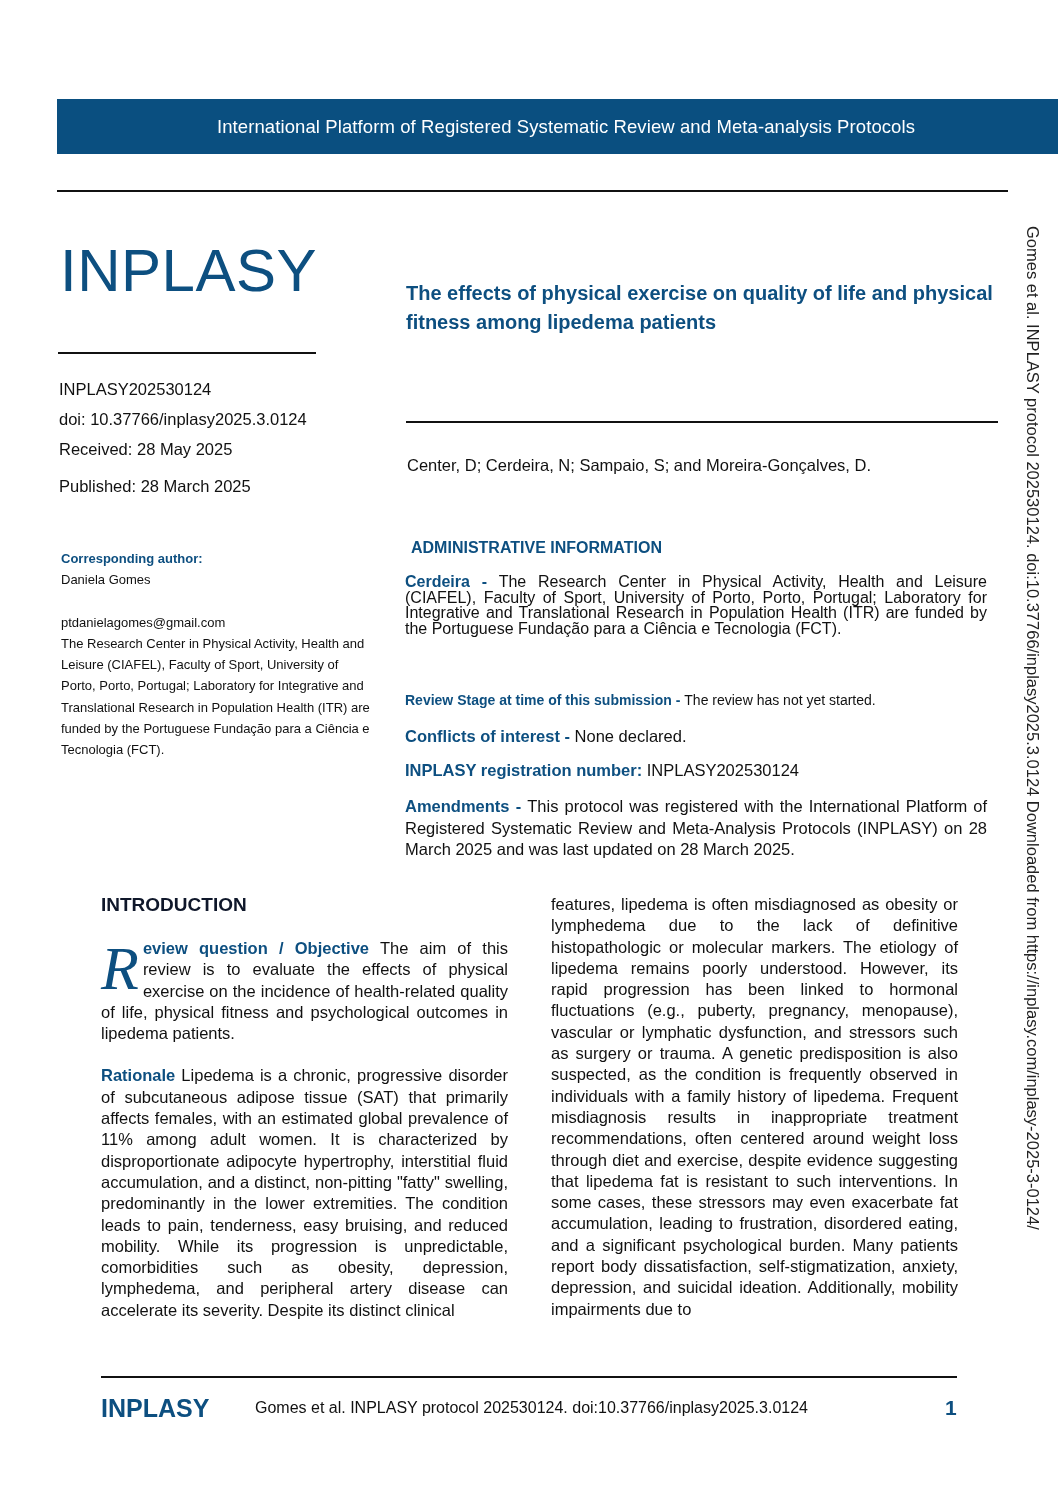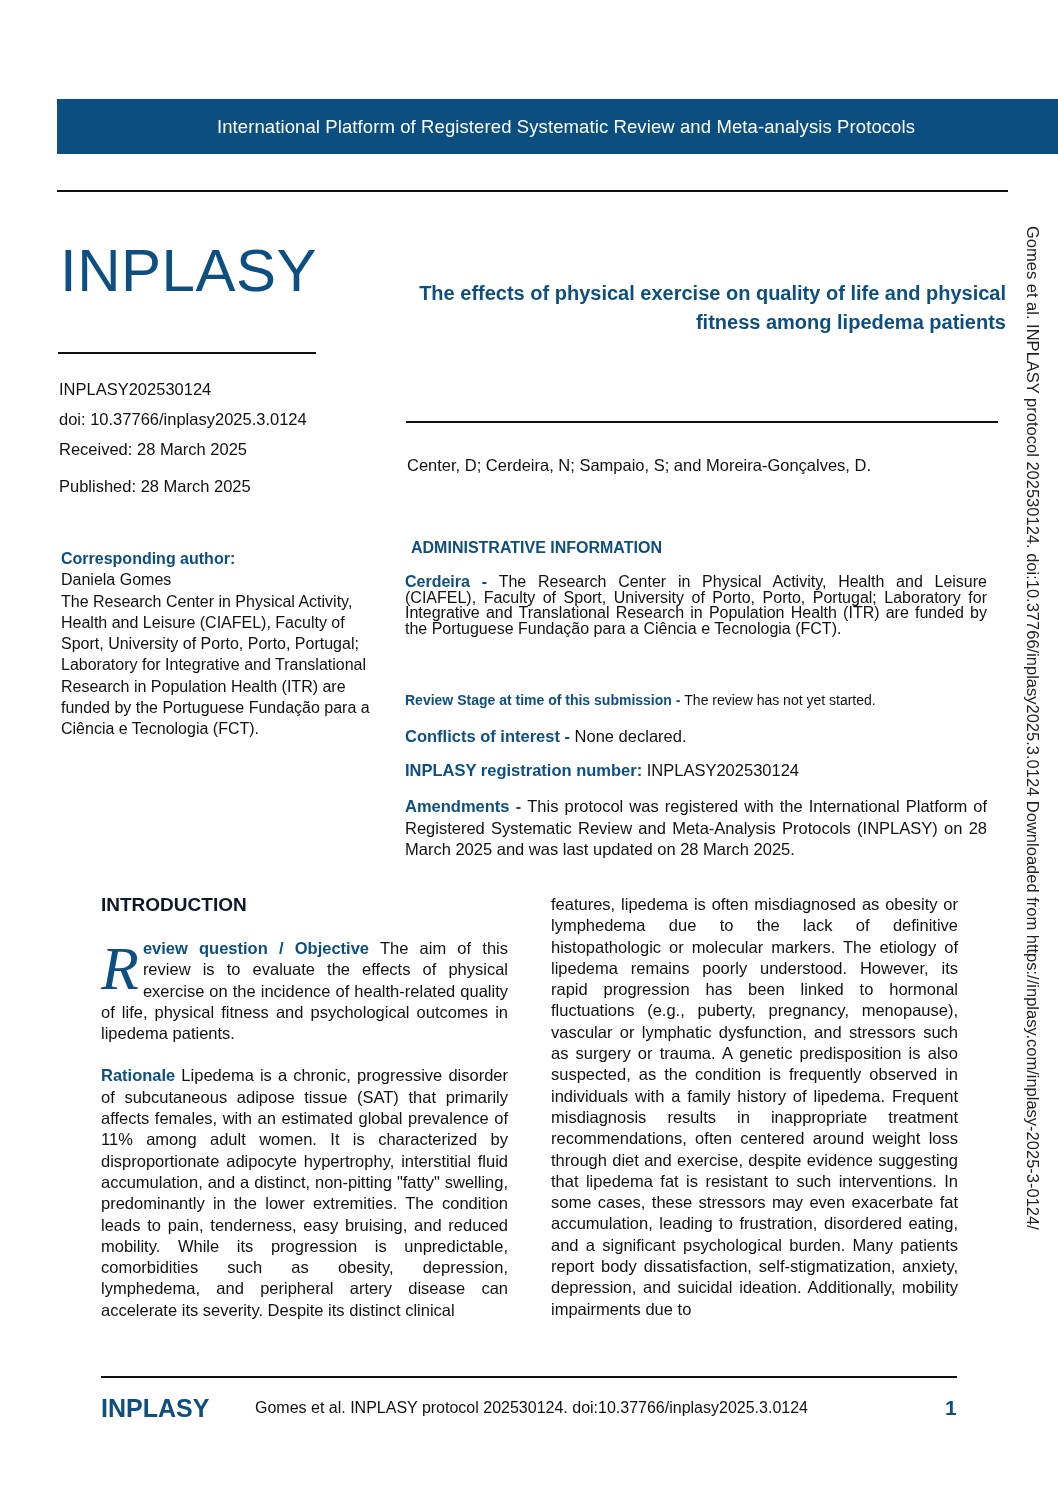--- a/index.html
+++ b/index.html
@@ -5,24 +5,24 @@
     html, body { margin: 0; padding: 0; background: #ffffff; }
     body { width: 1058px; height: 1497px; position: relative; overflow: hidden;
            font-family: "Liberation Sans", sans-serif; color: #111; }
     .abs { position: absolute; }
     .banner { left: 57px; top: 99px; width: 1018px; height: 55px; background: #0a4f80;
               color: #fff; font-size: 18.5px; display: flex; align-items: center; justify-content: center;
               letter-spacing: 0.1px; }
     .rule { background: #111; height: 2px; }
     .logo { left: 60px; top: 236px; font-size: 60px; color: #0d4f80; letter-spacing: 0.5px; }
     .meta { left: 59px; font-size: 16.5px; }
-    .title { left: 406px; top: 279px; width: 600px; font-size: 20px; font-weight: bold; color: #0d4f80; line-height: 29px; text-align: right; }
+    .title { left: 406px; top: 279px; width: 600px; font-size: 20px; font-weight: bold; color: #0d4f80; line-height: 29px; }
     .authors { left: 407px; top: 456px; font-size: 16.5px; }
     .lbl { font-weight: bold; color: #0d4f80; }
-    .side { left: 61px; width: 310px; font-size: 16px; line-height: 21.3px; }
+    .side { left: 61px; width: 310px; font-size: 13px; line-height: 21.3px; }
     .admin { left: 405px; width: 582px; font-size: 16px; line-height: 15.7px; text-align: justify; }
     .admin-h { left: 411px; top: 539px; font-size: 16px; font-weight: bold; color: #0d4f80; }
     .col { width: 407px; font-size: 16.5px; line-height: 21.3px; text-align: justify; }
     .intro-h { left: 101px; top: 894px; font-size: 19px; font-weight: bold; color: #0f172a; }
     .dropcap { float: left; font-family: "Liberation Serif", serif; font-style: italic; font-size: 62px;
                line-height: 52px; color: #0d4f80; margin: 4px 4px 0 0; }
     .footer-logo { left: 101px; top: 1394px; font-size: 25px; font-weight: bold; color: #0d4f80; }
     .footer-cite { left: 255px; top: 1399px; font-size: 16px; }
     .footer-page { left: 945px; top: 1396px; font-size: 21px; font-weight: bold; color: #0d4f80; }
     .vert { left: 1020px; top: 226px; width: 30px; height: 1130px; }
@@ -35,30 +35,31 @@
 <div class="abs banner">
   <span>International Platform of Registered Systematic Review and Meta-analysis Protocols</span>
 </div>
 <div class="abs rule" style="left:57px; top:190px; width:951px;"></div>
 
 <div class="abs logo">INPLASY</div>
 <div class="abs rule" style="left:58px; top:352px; width:258px;"></div>
 
 <div class="abs meta" style="top:380px;">INPLASY202530124</div>
 <div class="abs meta" style="top:410px;">doi: 10.37766/inplasy2025.3.0124</div>
-<div class="abs meta" style="top:440px;">Received: 28 March 2025</div>
+<div class="abs meta" style="top:440px;">Received: 28 May 2025</div>
 <div class="abs meta" style="top:477px;">Published: 28 March 2025</div>
 
 <div class="abs title">The effects of physical exercise on quality of life and physical fitness among lipedema patients</div>
 <div class="abs rule" style="left:406px; top:421px; width:592px;"></div>
 <div class="abs authors">Center, D; Cerdeira, N; Sampaio, S; and Moreira-Gonçalves, D.</div>
 
 <div class="abs side" style="top:548px;">
   <div class="lbl">Corresponding author:</div>
   <div>Daniela Gomes</div>
+  <div style="margin-top:21px;">ptdanielagomes@gmail.com</div>
   <div style="text-align:left;">The Research Center in Physical Activity, Health and Leisure (CIAFEL), Faculty of Sport, University of Porto, Porto, Portugal; Laboratory for Integrative and Translational Research in Population Health (ITR) are funded by the Portuguese Fundação para a Ciência e Tecnologia (FCT).</div>
 </div>
 
 <div class="abs admin-h">ADMINISTRATIVE INFORMATION</div>
 <div class="abs admin" style="top:574px;">
   <span class="lbl">Cerdeira - </span><span> The Research Center in Physical Activity, Health and Leisure (CIAFEL), Faculty of Sport, University of Porto, Porto, Portugal; Laboratory for Integrative and Translational Research in Population Health (ITR) are funded by the Portuguese Fundação para a Ciência e Tecnologia (FCT).</span>
 </div>
 <div class="abs admin" style="top:692px; font-size:14px; line-height:16px;">
   <span class="lbl">Review Stage at time of this submission - </span><span>The review has not yet started.</span>
 </div>

